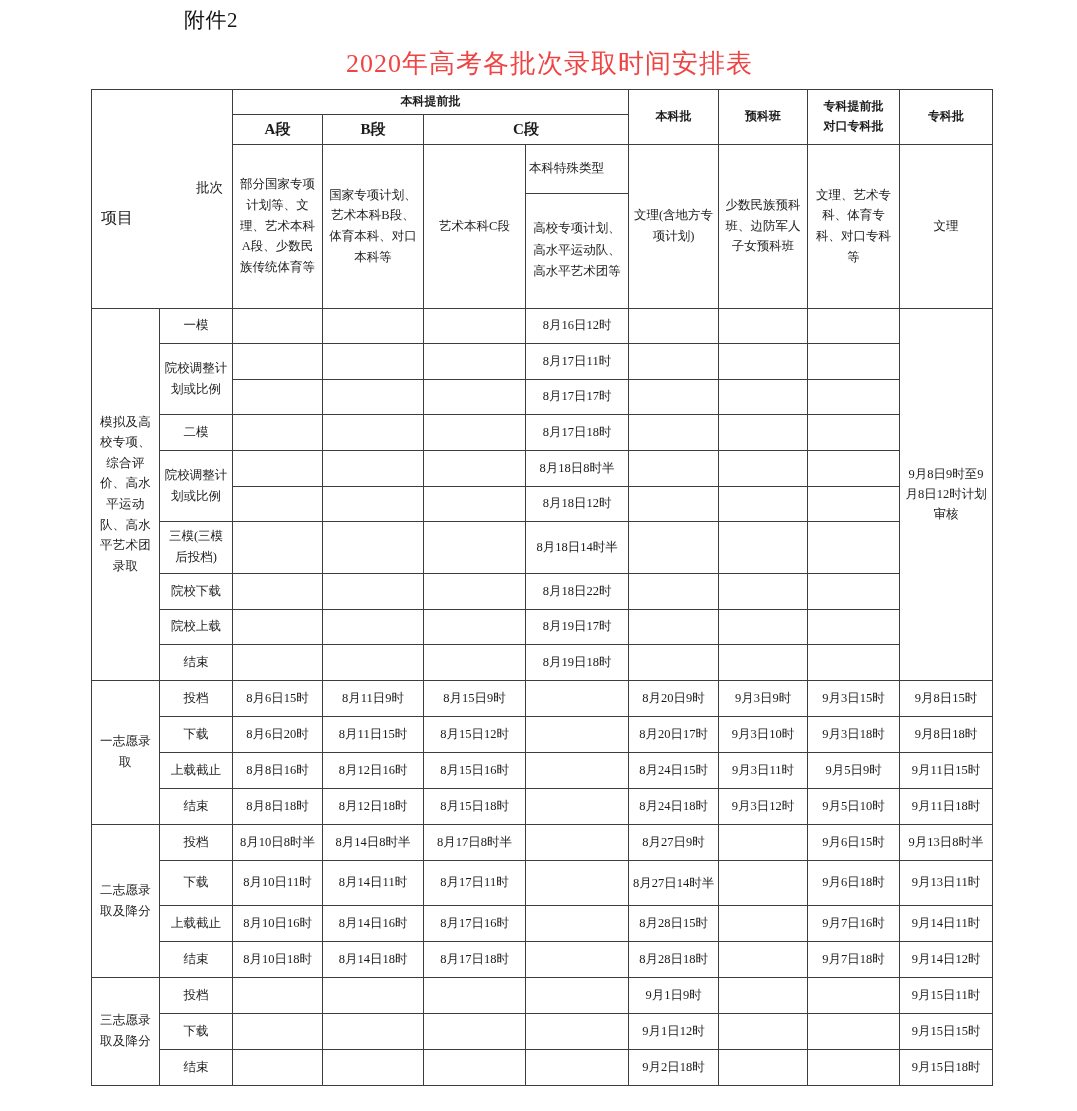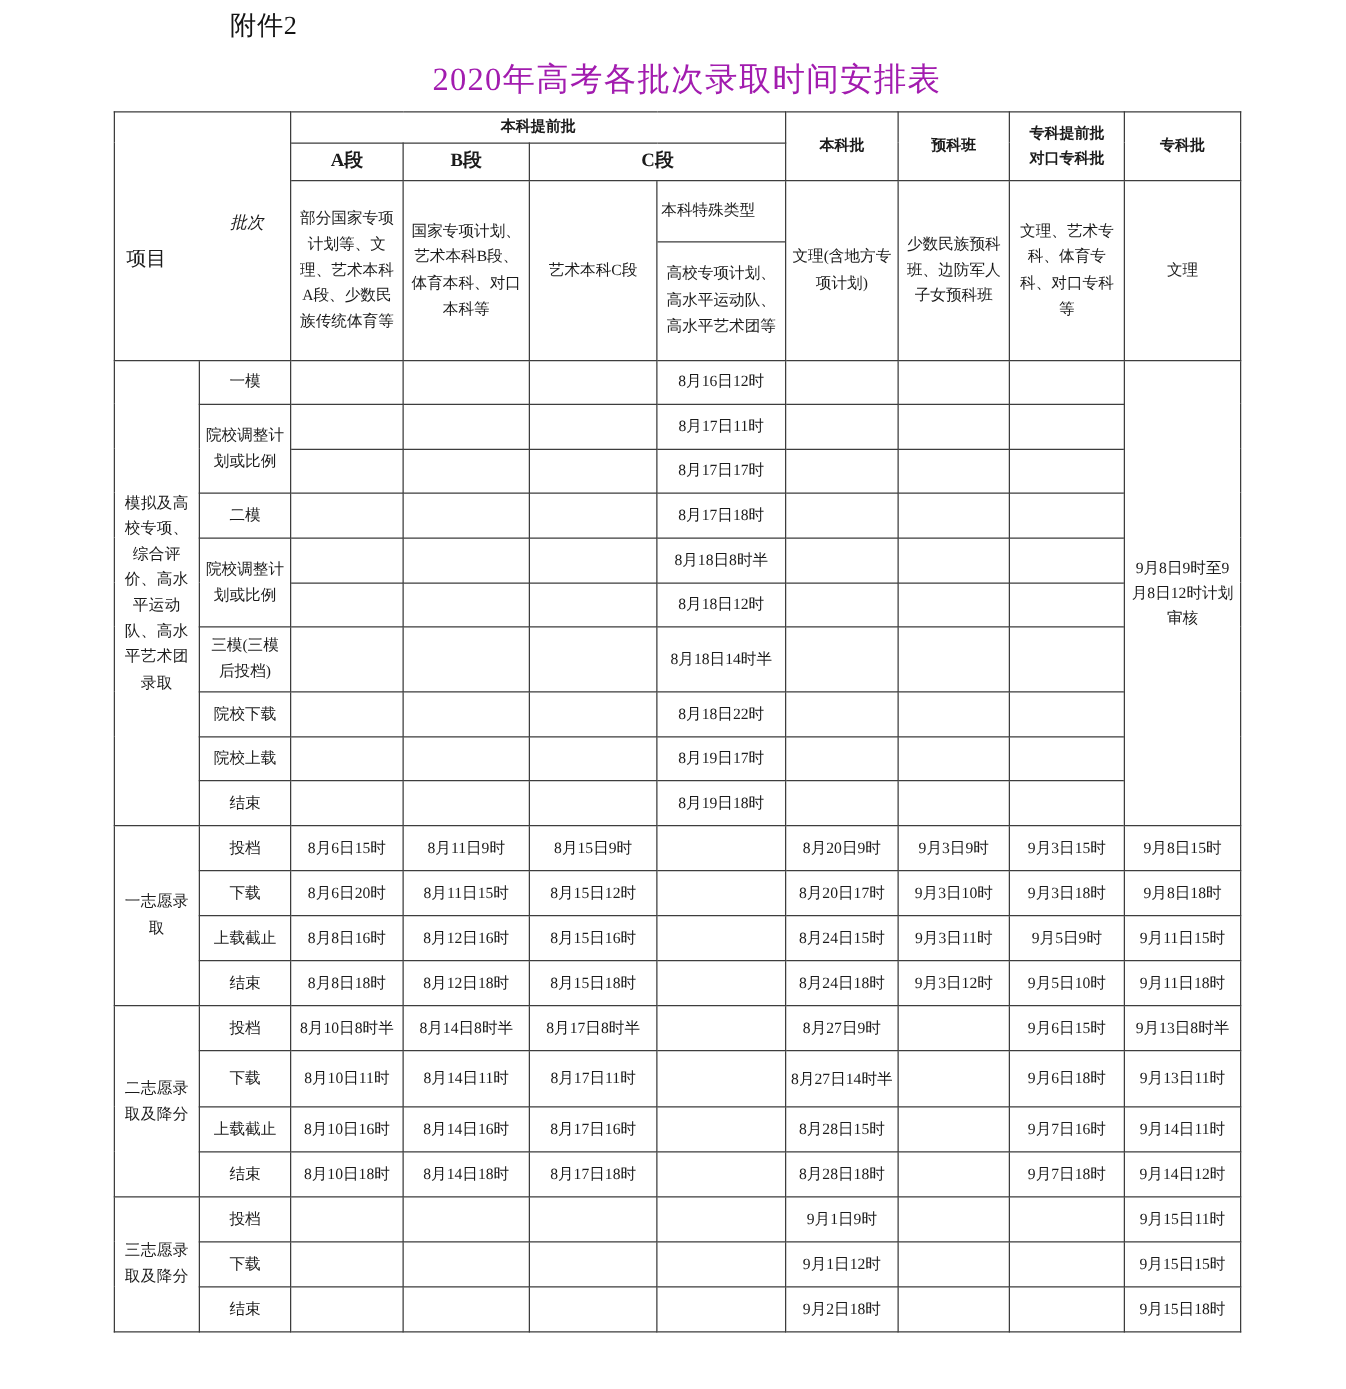--- a/index.html
+++ b/index.html
@@ -30,21 +30,21 @@
     margin-left: 44px;
   }
   .doc-title {
     position: absolute;
     left: 0;
     top: 46px;
     width: 1077px;
     text-align: center;
     font-size: 26px;
     letter-spacing: 1px;
-    color: #a21caf;
+    color: #ef4444;
     padding-left: 22px;
     box-sizing: border-box;
   }
   table.schedule {
     position: absolute;
     left: 91px;
     top: 89px;
     width: 901px;
     border-collapse: collapse;
     table-layout: fixed;
@@ -70,24 +70,23 @@
   .desc {
     font-size: 12.5px;
     line-height: 1.72;
   }
   .corner-inner {
     position: relative;
     height: 136px;
   }
   .corner-batch {
     position: absolute;
-    right: 18px;
+    right: 6px;
     top: 46px;
     font-size: 13.5px;
-    font-style: italic;
   }
   .corner-item {
     position: absolute;
     left: 6px;
     top: 74px;
     font-size: 16px;
   }
   .sect-label {
     font-size: 12.5px;
     line-height: 1.78;
@@ -157,21 +156,21 @@
       <td class="desc">部分国家专项计划等、文理、艺术本科A段、少数民族传统体育等</td>
       <td class="desc">国家专项计划、艺术本科B段、体育本科、对口本科等</td>
       <td class="desc">艺术本科C段</td>
       <td class="desc" style="padding:0">
         <table style="width:100%;border-collapse:collapse;table-layout:fixed">
           <tbody>
                 <tr>
             <td style="border:0;border-bottom:1px solid #3d3d3d;height:44px;text-align:left;vertical-align:middle;font-size:12.5px">本科特殊类型</td>
           </tr>
           <tr>
-            <td style="border:0;height:90px;text-align:center;vertical-align:middle;font-size:12.5px;line-height:1.72;padding:2px 3px">高校专项计划、高水平运动队、高水平艺术团等</td>
+            <td style="border:0;height:90px;text-align:center;vertical-align:middle;font-size:12.5px;line-height:1.72;padding:12px 3px">高校专项计划、高水平运动队、高水平艺术团等</td>
           </tr>
         </tbody>
             </table>
       </td>
       <td class="desc">文理(含地方专项计划)</td>
       <td class="desc">少数民族预科班、边防军人子女预科班</td>
       <td class="desc">文理、艺术专科、体育专科、对口专科等</td>
       <td class="desc">文理</td>
     </tr>
 

